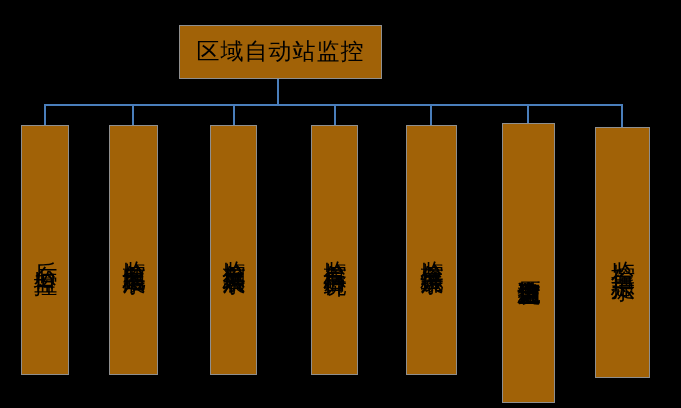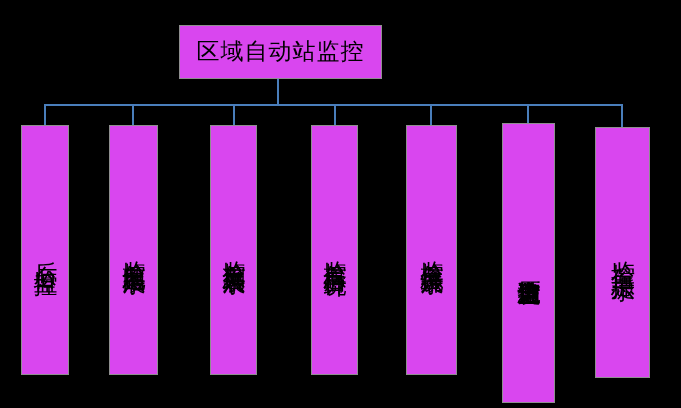--- a/index.html
+++ b/index.html
@@ -10,21 +10,21 @@
   #diagram {
     position: relative;
     width: 681px;
     height: 408px;
     background: #000000;
     overflow: hidden;
     font-family: "Liberation Serif", "DejaVu Serif", serif;
   }
   .node {
     position: absolute;
-    background: #d946ef;
+    background: #a16207;
     border: 1px solid #8f8f8f;
     box-sizing: border-box;
     color: #000000;
     display: flex;
     align-items: center;
     justify-content: center;
     overflow: hidden;
   }
   .node-label {
     display: block;

